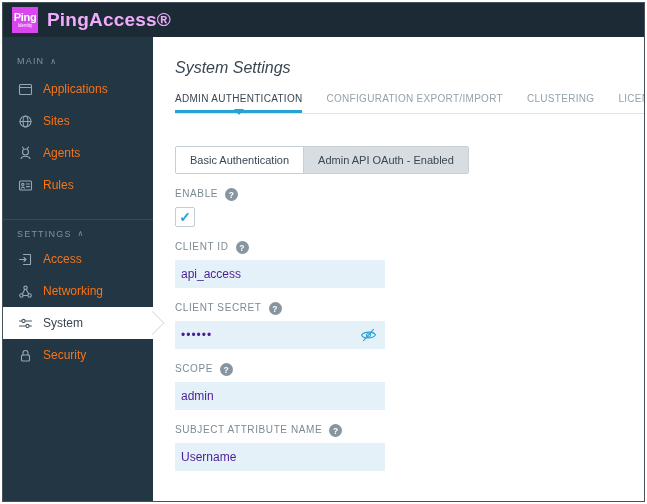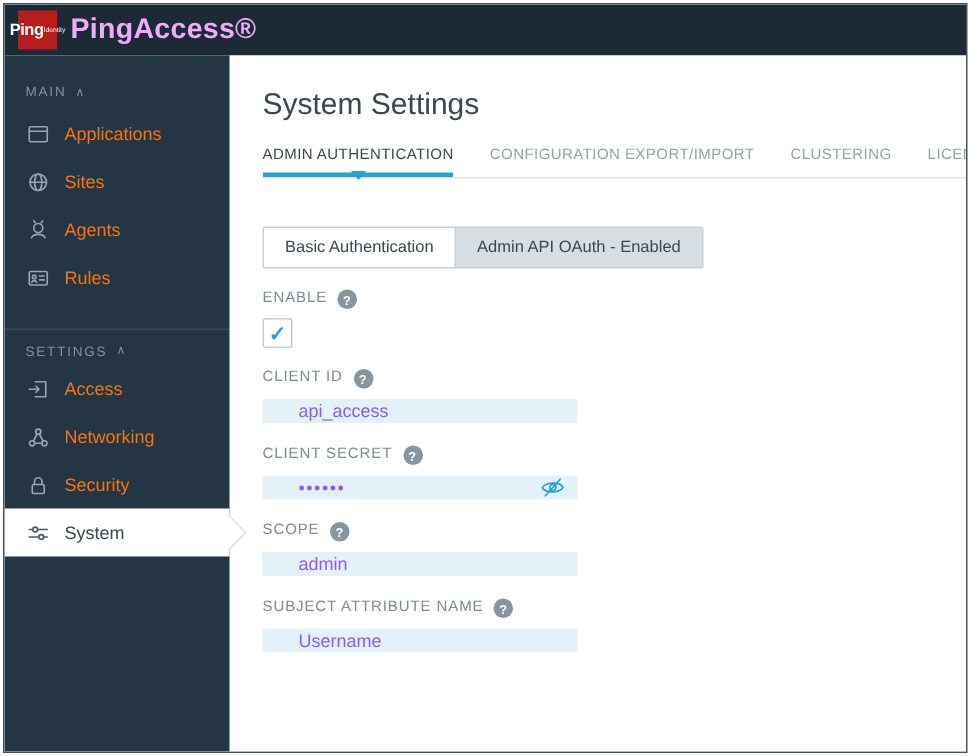--- a/index.html
+++ b/index.html
@@ -3,21 +3,21 @@
 <meta charset="utf-8">
 <style>
   * { box-sizing: border-box; }
   html,body { margin:0; padding:0; width:647px; height:504px; background:#fff;
     font-family:"Liberation Sans", sans-serif; }
   .frame { position:absolute; left:2px; top:2px; width:643px; height:500px;
     border:1px solid #46525c; background:#fff; overflow:hidden; display:flex; flex-direction:column; }
 
   
   .topbar { height:34px; background:#1b2a35; display:flex; align-items:center; padding-left:9px; gap:9px; flex:0 0 auto; }
-  .logo { width:26px; height:26px; background:#b91c1c; color:#fff; display:flex; flex-direction:row;
+  .logo { width:26px; height:26px; background:#d946ef; color:#fff; display:flex; flex-direction:column;
     align-items:center; justify-content:center; line-height:1; }
   .logo .p1 { font-size:11px; font-weight:bold; letter-spacing:-0.3px; }
   .logo .p2 { font-size:4.5px; margin-top:1px; }
   .product { color:#f0abfc; font-size:19px; font-weight:bold; letter-spacing:0.2px; }
 
   .bodyrow { display:flex; flex:1; min-height:0; }
 
   
   .sidebar { width:150px; background:#233644; flex:0 0 auto; padding-top:12px;
     position:relative; z-index:2; }
@@ -29,21 +29,21 @@
     font-size:12px; color:#f97316; cursor:pointer; position:relative; }
   .nav-item .icon { width:16px; display:flex; align-items:center; justify-content:center; color:#93a8b6; }
   .nav-item.selected { background:#fff; color:#3a4652; }
   .nav-item.selected .icon { color:#4a5a66; }
   .nav-item.selected::after { content:""; position:absolute; right:-8px; top:50%; width:16px; height:16px;
     background:#fff; border-top:1px solid #d9dfe4; border-right:1px solid #d9dfe4;
     transform:translateY(-50%) rotate(45deg); z-index:5; }
 
   
   .content { flex:1; background:#fff; padding:22px 0 0 22px; min-width:0; }
-  .page-title { font-size:20px; font-weight:500; color:#3a4652; margin:0 0 16px 0; }
+  .page-title { font-size:16px; font-weight:500; color:#3a4652; margin:0 0 16px 0;font-style:italic; }
 
   .tabs { display:flex; gap:24px; border-bottom:1px solid #e0e4e7; margin-right:0; }
   .tab { font-size:10px; letter-spacing:0.3px; color:#94a2ac; padding-bottom:9px; cursor:pointer;
     position:relative; white-space:nowrap; }
   .tab.active { color:#3a4652; box-shadow: inset 0 -3px 0 #25a2d6; }
   .tab.active::after { content:""; position:absolute; left:50%; bottom:-7px; margin-left:-5px;
     border:5px solid transparent; border-top:6px solid #25a2d6; }
 
   .subtabs { display:inline-flex; margin-top:32px; border:1px solid #c7d0d6; border-radius:2px; overflow:hidden; }
   .subtab { padding:7px 14px; font-size:11px; color:#3a4652; background:#fff; cursor:pointer;
@@ -53,22 +53,22 @@
 
   .field { margin-top:14px; }
   .field:first-of-type { margin-top:22px; }
   .field-label { display:flex; align-items:flex-start; gap:7px; font-size:10px; letter-spacing:0.6px;
     color:#7b8a94; margin-bottom:6px; }
   .help { width:13px; height:13px; border-radius:50%; background:#8795a0; color:#fff; font-size:8.5px;
     font-weight:bold; display:inline-flex; align-items:center; justify-content:center; cursor:pointer; }
   .checkbox { width:20px; height:20px; border:1px solid #c4cdd3; border-radius:2px; background:#fff;
     display:flex; align-items:center; justify-content:center; cursor:pointer; }
   .checkbox .mark { color:#2aa0d5; font-size:14px; font-weight:bold; line-height:1; }
-  .text-input { width:210px; height:16px; background:#e4f1f8; border:none; outline:none;
-    padding:0 24px; font-size:12px; color:#8b5cf6; font-family:"Liberation Sans", sans-serif; }
+  .text-input { width:210px; height:28px; background:#e4f1f8; border:none; outline:none;
+    padding:0 6px; font-size:12px; color:#4c1d95; font-family:"Liberation Sans", sans-serif; }
   .secret-wrap { position:relative; width:210px; }
   .secret-wrap .text-input { width:210px; padding-right:32px; letter-spacing:1px; }
   .eye { position:absolute; right:8px; top:50%; transform:translateY(-50%) skewX(-8deg); color:#2aa0d5;
     cursor:pointer; display:flex; }
 
   .icon-svg { stroke:currentColor; fill:none; stroke-width:1.1; stroke-linecap:round; stroke-linejoin:round; }
 </style>
 </head>
 <body>
 
@@ -155,39 +155,39 @@
           <svg class="icon-svg" width="15" height="15" viewBox="0 0 15 15">
               <circle cx="3.4" cy="11.5" r="1.7"></circle>
               <circle cx="11.6" cy="11.5" r="1.7"></circle>
               <circle cx="7.5" cy="3.8" r="1.7"></circle>
               <path d="M4.3 10L6.7 5.4M8.3 5.4l2.4 4.6M5.2 11.5h4.6"></path>
             </svg>
         </span>
         <span>Networking</span>
       </div>
 
-      <div class="nav-item">
-        <span class="icon">
-          <svg class="icon-svg" width="15" height="15" viewBox="0 0 15 15">
-              <rect x="3.5" y="7" width="8" height="6" rx="1"></rect>
-              <path d="M5 7V5a2.5 2.5 0 0 1 5 0v2"></path>
-            </svg>
-        </span>
-        <span>Security</span>
-      </div>
-
       <div class="nav-item selected">
         <span class="icon">
           <svg class="icon-svg" width="15" height="15" viewBox="0 0 15 15">
               <path d="M1.5 5h12M1.5 10h12"></path>
               <circle cx="5.5" cy="5" r="1.6" fill="#fff"></circle>
               <circle cx="9.5" cy="10" r="1.6" fill="#fff"></circle>
             </svg>
         </span>
         <span>System</span>
+      </div>
+
+      <div class="nav-item">
+        <span class="icon">
+          <svg class="icon-svg" width="15" height="15" viewBox="0 0 15 15">
+              <rect x="3.5" y="7" width="8" height="6" rx="1"></rect>
+              <path d="M5 7V5a2.5 2.5 0 0 1 5 0v2"></path>
+            </svg>
+        </span>
+        <span>Security</span>
       </div>
 
     </aside>
 
     <main class="content">
 
       <h1 class="page-title">System Settings</h1>
 
       <div class="tabs">
         <div class="tab active">ADMIN AUTHENTICATION</div>

